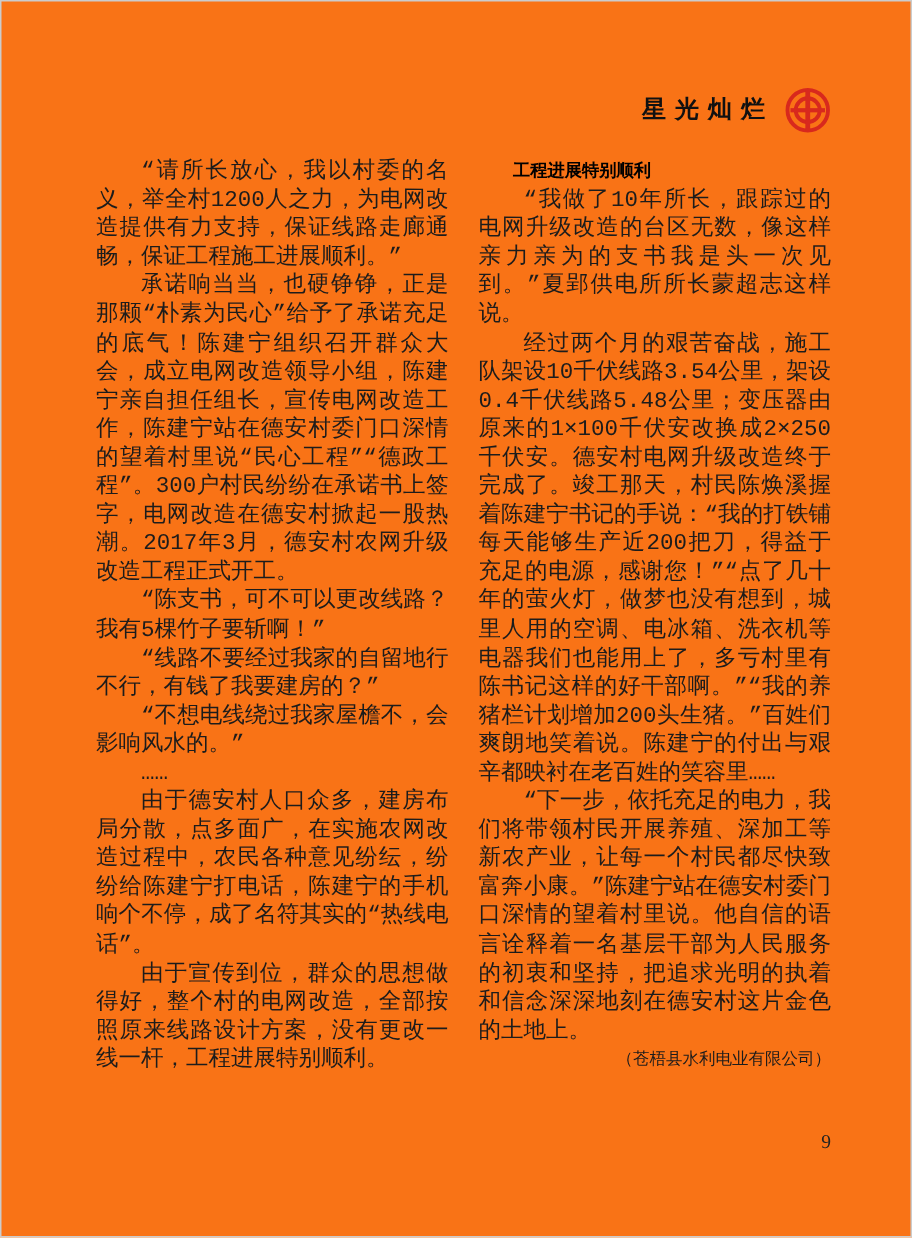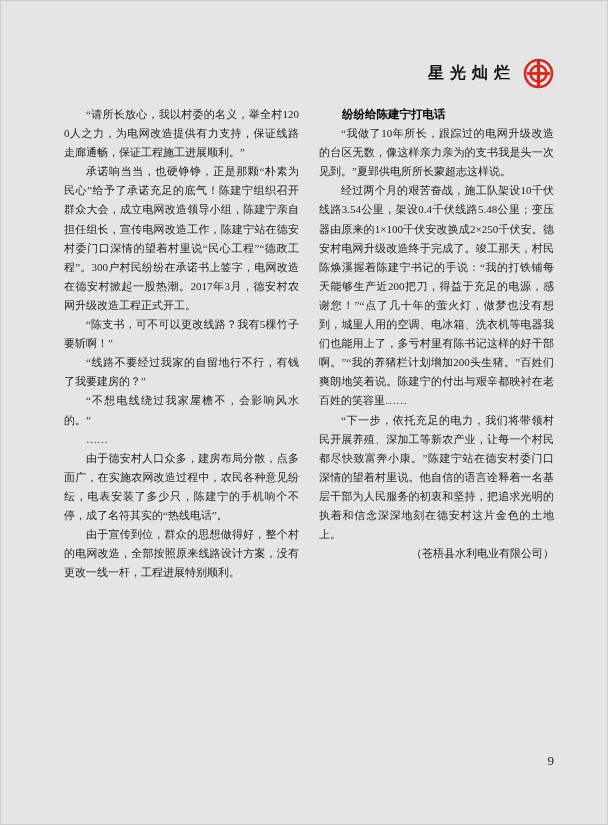--- a/index.html
+++ b/index.html
@@ -1,20 +1,20 @@
 <!DOCTYPE html>
 <html><head>
 <meta charset="utf-8">
 <style>
   html, body { margin: 0; padding: 0; background: #ffffff; }
   .page {
     position: relative;
     width: 608px;
     height: 825px;
-    background: #e5e5e5;
+    background: #f97316;
     box-sizing: border-box;
     border: 1px solid #cccccc;
     overflow: hidden;
     font-family: "Liberation Serif", "DejaVu Serif", serif;
     color: #1c1c1c;
   }
   .page-header {
     position: absolute;
     top: 50px;
     left: 63px;
@@ -39,25 +39,26 @@
     position: absolute;
     top: 104px;
     left: 63px;
     width: 490px;
     display: flex;
     gap: 20px;
   }
   .col { width: 235px; }
   .para {
     margin: 0;
-    font-size: 11px;
+    font-size: 15px;
     line-height: 19.1px;
     text-align: justify;
     text-indent: 2em;
     word-break: break-all;
+    font-family: Liberation Mono, monospace;
   }
   .subhead {
     margin: 0;
     font-size: 11.5px;
     line-height: 19.1px;
     font-weight: 700;
     font-family: "Liberation Sans", "DejaVu Sans", sans-serif;
     text-indent: 2em;
     color: #000000;
   }
@@ -99,25 +100,25 @@
   </header>
 
   <main class="content">
     <div class="col">
       <p class="para">“请所长放心，我以村委的名义，举全村1200人之力，为电网改造提供有力支持，保证线路走廊通畅，保证工程施工进展顺利。”</p>
       <p class="para">承诺响当当，也硬铮铮，正是那颗“朴素为民心”给予了承诺充足的底气！陈建宁组织召开群众大会，成立电网改造领导小组，陈建宁亲自担任组长，宣传电网改造工作，陈建宁站在德安村委门口深情的望着村里说“民心工程”“德政工程”。300户村民纷纷在承诺书上签字，电网改造在德安村掀起一股热潮。2017年3月，德安村农网升级改造工程正式开工。</p>
       <p class="para">“陈支书，可不可以更改线路？我有5棵竹子要斩啊！”</p>
       <p class="para">“线路不要经过我家的自留地行不行，有钱了我要建房的？”</p>
       <p class="para">“不想电线绕过我家屋檐不，会影响风水的。”</p>
       <p class="para">……</p>
-      <p class="para">由于德安村人口众多，建房布局分散，点多面广，在实施农网改造过程中，农民各种意见纷纭，电表安装了多少只，陈建宁的手机响个不停，成了名符其实的“热线电话”。</p>
+      <p class="para">由于德安村人口众多，建房布局分散，点多面广，在实施农网改造过程中，农民各种意见纷纭，纷纷给陈建宁打电话，陈建宁的手机响个不停，成了名符其实的“热线电话”。</p>
       <p class="para">由于宣传到位，群众的思想做得好，整个村的电网改造，全部按照原来线路设计方案，没有更改一线一杆，工程进展特别顺利。</p>
     </div>
     <div class="col">
-      <h3 class="subhead">纷纷给陈建宁打电话</h3>
+      <h3 class="subhead">工程进展特别顺利</h3>
       <p class="para">“我做了10年所长，跟踪过的电网升级改造的台区无数，像这样亲力亲为的支书我是头一次见到。”夏郢供电所所长蒙超志这样说。</p>
       <p class="para">经过两个月的艰苦奋战，施工队架设10千伏线路3.54公里，架设0.4千伏线路5.48公里；变压器由原来的1×100千伏安改换成2×250千伏安。德安村电网升级改造终于完成了。竣工那天，村民陈焕溪握着陈建宁书记的手说：“我的打铁铺每天能够生产近200把刀，得益于充足的电源，感谢您！”“点了几十年的萤火灯，做梦也没有想到，城里人用的空调、电冰箱、洗衣机等电器我们也能用上了，多亏村里有陈书记这样的好干部啊。”“我的养猪栏计划增加200头生猪。”百姓们爽朗地笑着说。陈建宁的付出与艰辛都映衬在老百姓的笑容里……</p>
       <p class="para">“下一步，依托充足的电力，我们将带领村民开展养殖、深加工等新农产业，让每一个村民都尽快致富奔小康。”陈建宁站在德安村委门口深情的望着村里说。他自信的语言诠释着一名基层干部为人民服务的初衷和坚持，把追求光明的执着和信念深深地刻在德安村这片金色的土地上。</p>
       <p class="attribution">（苍梧县水利电业有限公司）</p>
     </div>
   </main>
 
   <div class="page-number">9</div>
 
 </div>

